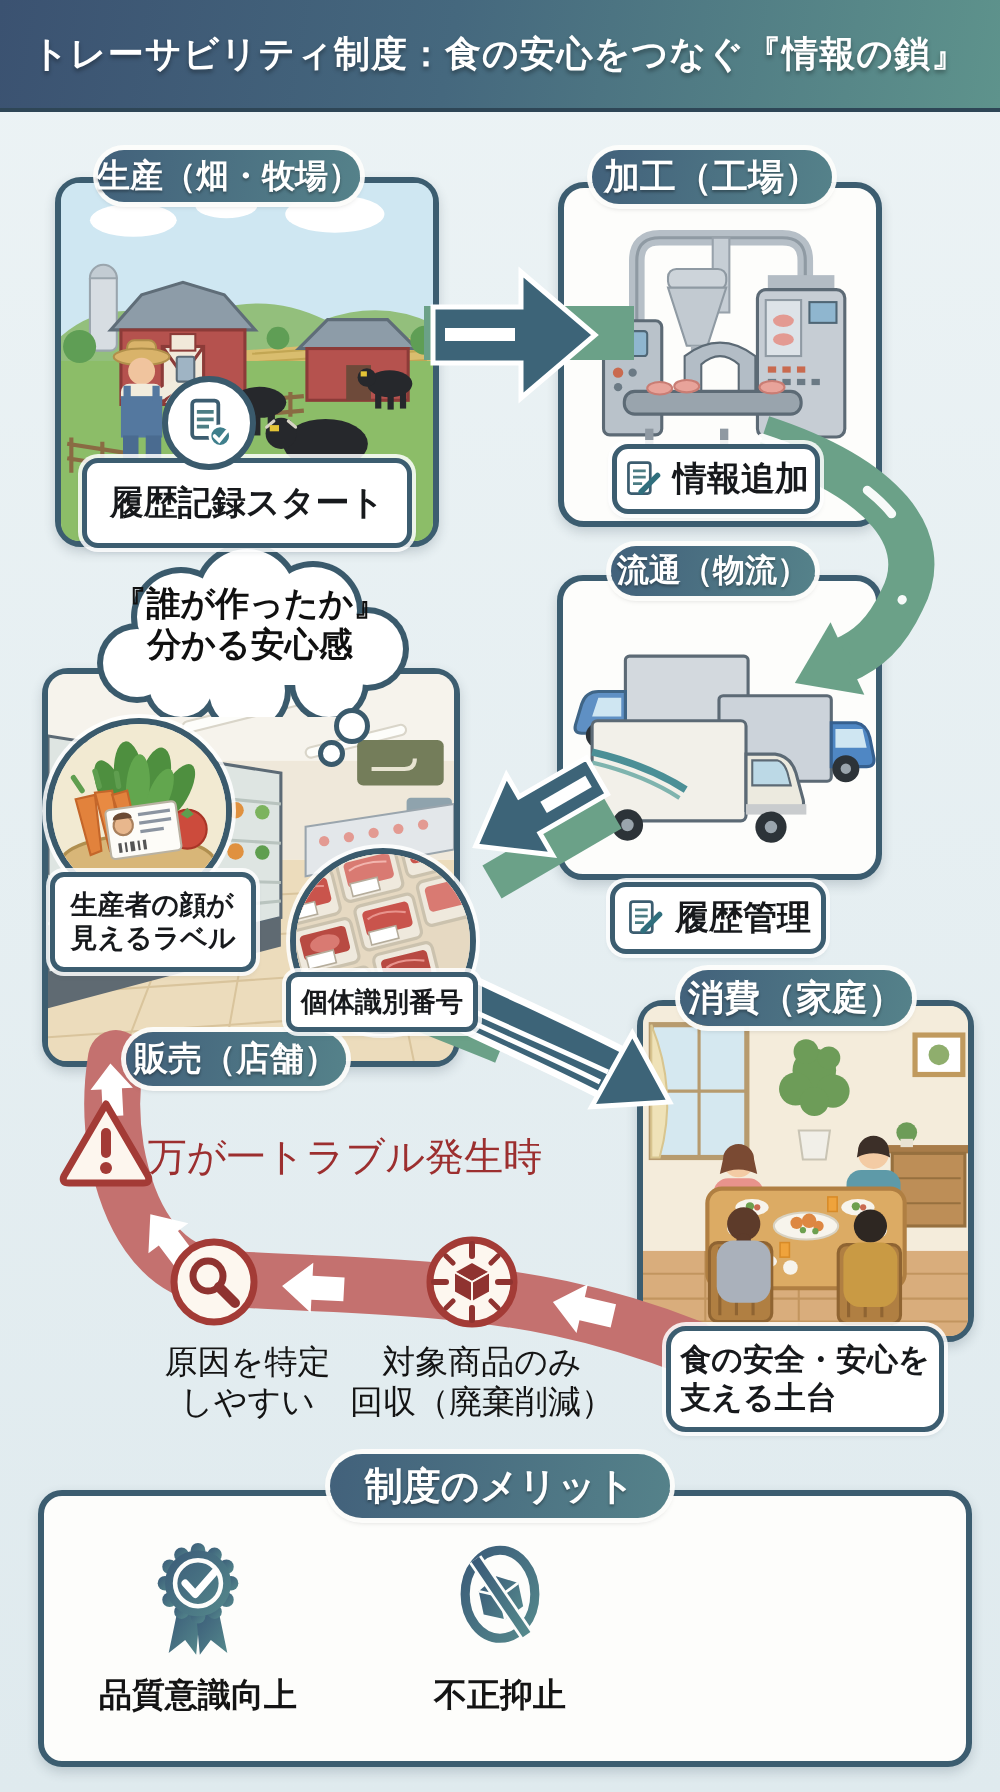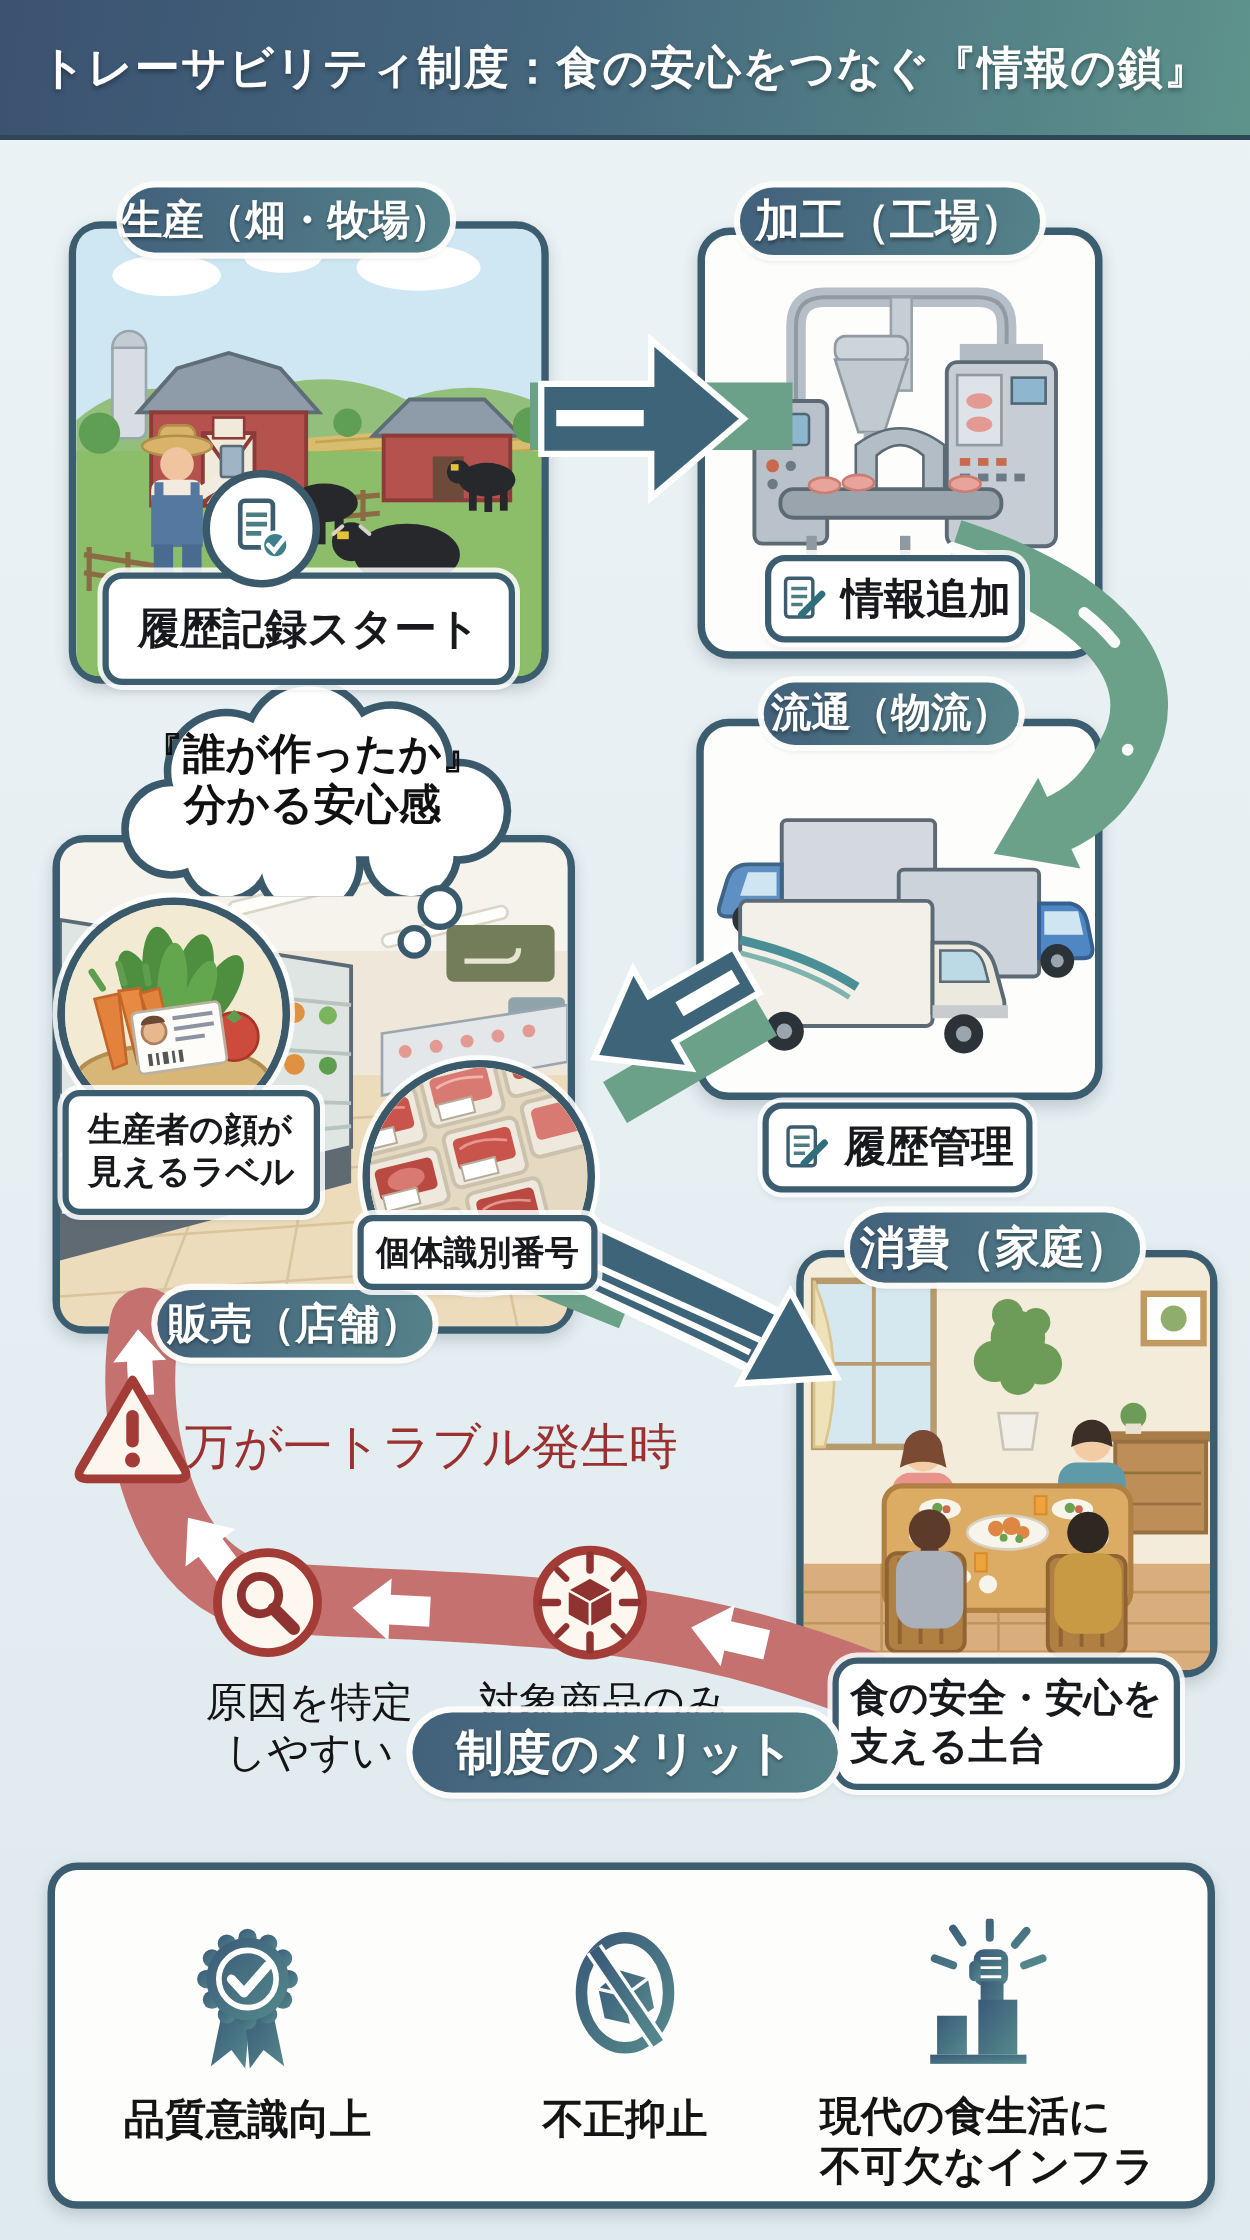--- a/index.html
+++ b/index.html
@@ -554,21 +554,21 @@
       <path d="M66 38 V58 L48 68 V48 Z" fill="#8f3330" stroke="#fdf7ef" stroke-width="2"></path>
     </svg>
   </div>
   <div class="freetext redtext" style="left:145px;top:1130px;width:400px;font-size:39px;">万が一トラブル発生時</div>
   <div class="freetext ml" style="left:140px;top:1342px;width:215px;font-size:33px;">原因を特定
 しやすい</div>
   <div class="freetext ml" style="left:346px;top:1342px;width:272px;font-size:33px;">対象商品のみ
 回収（廃棄削減）</div>
 
   <div class="card" style="left:38px;top:1490px;width:922px;height:265px;border-radius:24px;"></div>
-  <div class="pill" style="left:330px;top:1370px;width:340px;height:64px;font-size:38px;">
+  <div class="pill" style="left:330px;top:1454px;width:340px;height:64px;font-size:38px;">
     <span>制度のメリット</span>
   </div>
 
   <div class="benefit" style="left:63px;top:1535px;width:270px;">
     <svg width="110" height="124" viewBox="0 0 120 134">
       <defs>
           <linearGradient id="tg1" x1="0" y1="0" x2="1" y2="1">
             <stop offset="0" stop-color="#3a5a78"></stop>
             <stop offset="1" stop-color="#55898c"></stop>
           </linearGradient>
@@ -610,36 +610,14 @@
           <path d="M-22 -8 L0 -20 L22 -8 V18 L0 28 L-22 18 Z" fill="url(#tg2)"></path>
           <path d="M-22 -8 L0 2 L22 -8 M0 2 V28" stroke="#fdfdfb" stroke-width="3" fill="none"></path>
         </g>
         <path d="M-27 -38 L29 44" stroke="#fdfdfb" stroke-width="16"></path>
         <path d="M-27 -38 L29 44" stroke="url(#tg2)" stroke-width="10"></path>
       </g>
     </svg>
     <div class="lbl">不正抑止</div>
   </div>
 
-  <div class="benefit" style="left:630px;top:1535px;width:320px;">
-    <svg width="110" height="124" viewBox="0 0 120 134">
-      <defs>
-          <linearGradient id="tg3" x1="0" y1="0" x2="1" y2="1">
-            <stop offset="0" stop-color="#3a5a78"></stop>
-            <stop offset="1" stop-color="#55898c"></stop>
-          </linearGradient>
-        </defs>
-      <g fill="url(#tg3)" stroke="url(#tg3)">
-        <path d="M38 20 L30 8 M62 16 V2 M84 22 L94 10 M30 40 L14 34 M92 40 L108 34" fill="none" stroke-width="7" stroke-linecap="round"></path>
-        <rect x="48" y="26" width="30" height="32" rx="9" stroke="none"></rect>
-        <rect x="44" y="36" width="10" height="18" rx="5" stroke="none"></rect>
-        <rect x="54" y="54" width="20" height="42" stroke="none"></rect>
-        <rect x="16" y="84" width="26" height="34" stroke="none"></rect>
-        <rect x="52" y="70" width="34" height="48" stroke="none"></rect>
-        <rect x="10" y="118" width="84" height="8" stroke="none"></rect>
-      </g>
-      <path d="M54 34 H72 M54 42 H72 M54 50 H72" stroke="#fdfdfb" stroke-width="2.5"></path>
-    </svg>
-    <div class="lbl ml">現代の食生活に
-不可欠なインフラ</div>
-  </div>
 
 </div>
 
 </body></html>

